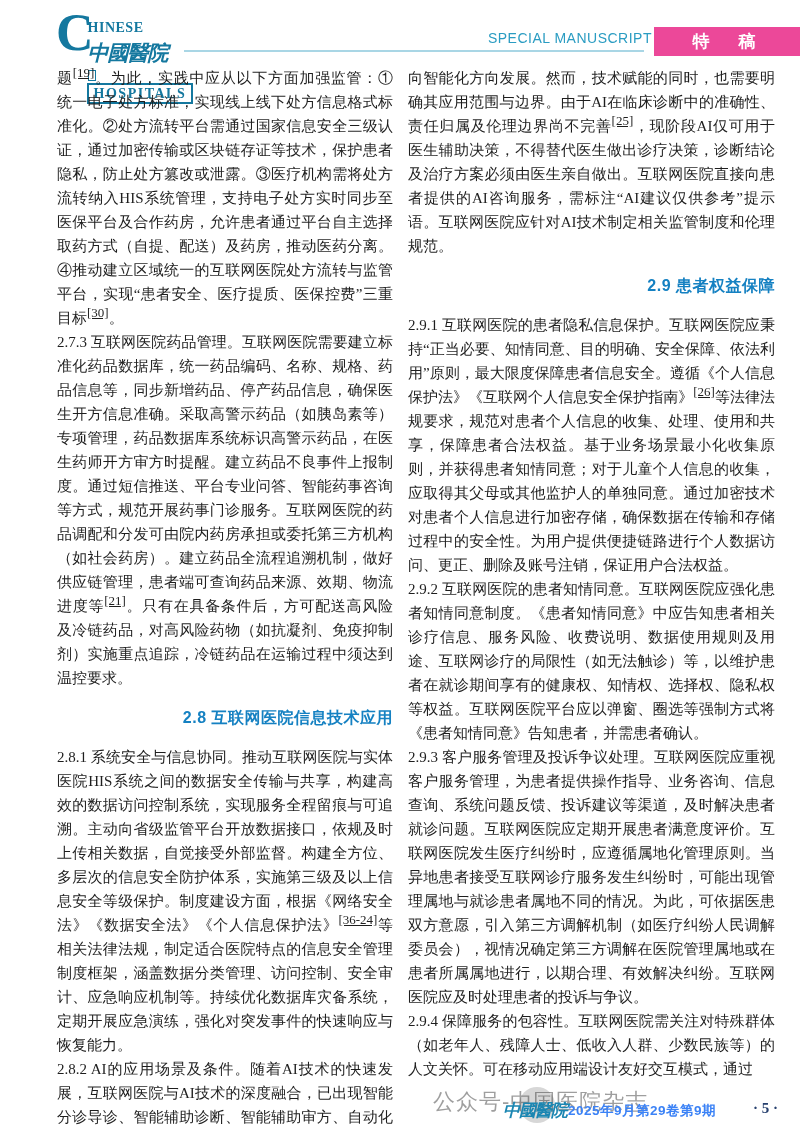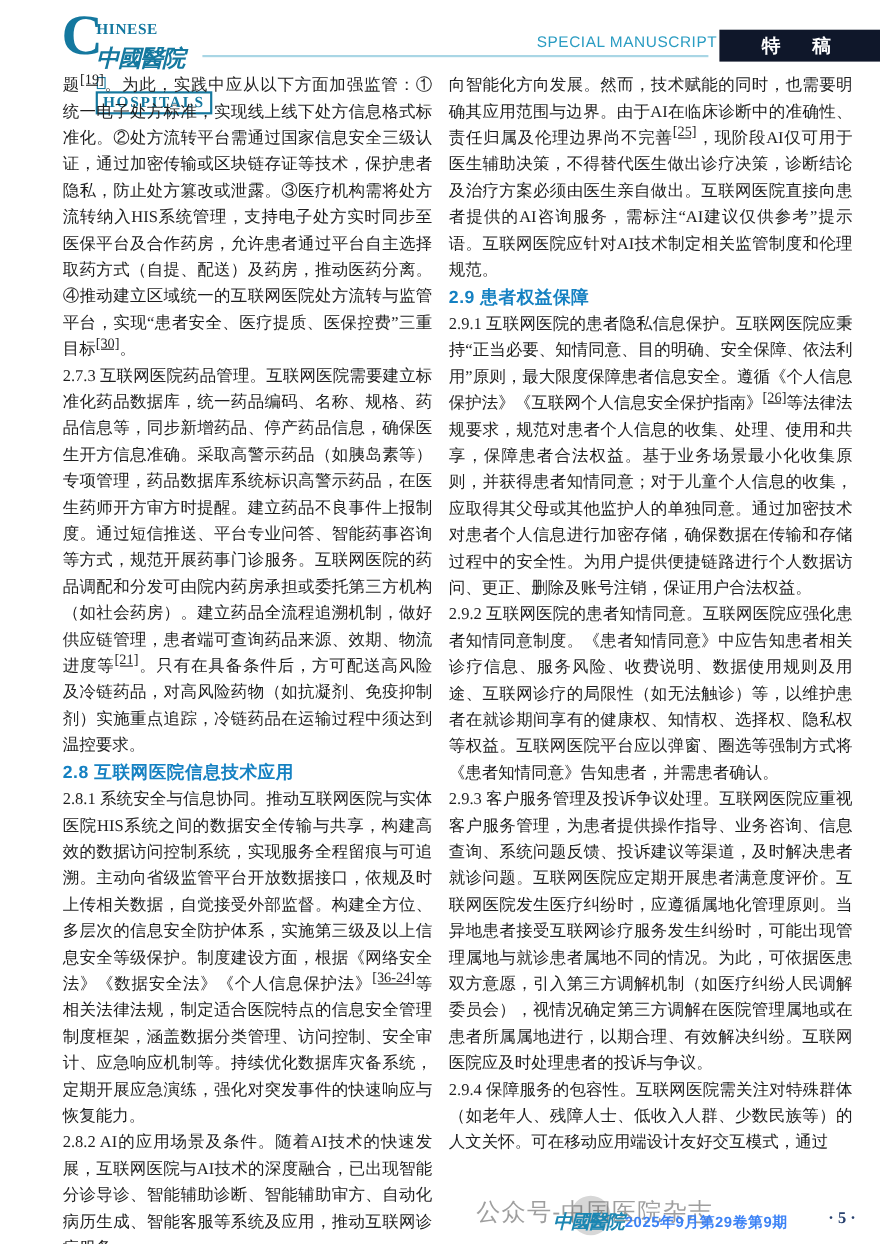--- a/index.html
+++ b/index.html
@@ -12,32 +12,32 @@
   .logo-right{margin-left:-7px;padding-top:9px;}
   .logo-row1{display:flex;align-items:baseline;gap:3px;flex-direction:column;}
   .logo-hinese{font-size:14px;font-weight:bold;letter-spacing:0.5px;}
   .logo-zh{font-size:21px;font-weight:bold;font-style:italic;letter-spacing:-1px;}
   .logo-seal{display:inline-block;width:6px;height:9px;border:1px solid #14789f;margin-left:1px;}
   .logo-box{margin-top:2px;border:2px solid #14789f;font-size:14px;font-weight:bold;
             letter-spacing:1.5px;padding:0 5px;display:inline-block;line-height:17px;}
   .header-rule{position:absolute;left:184px;top:50px;width:460px;height:2px;background:#a9d6e5;}
   .special-manuscript{position:absolute;top:30px;right:148px;font-family:"Liberation Sans","DejaVu Sans",sans-serif;
             font-size:14px;color:#2a9cc2;letter-spacing:0.5px;}
-  .tag-box{position:absolute;top:27px;right:0;width:146px;height:29px;background:#0f172a;color:#ffffff;
+  .tag-box{position:absolute;top:27px;right:0;width:146px;height:29px;background:#ec4899;color:#ffffff;
             display:flex;align-items:center;justify-content:center;font-size:17px;font-weight:bold;
             letter-spacing:6px;font-family:"Liberation Sans","DejaVu Sans",sans-serif;}
 
   
   .columns{position:absolute;left:57px;top:66px;width:718px;display:flex;gap:15px;}
   .col{text-align:justify;font-size:15px;line-height:24px;color:#1e1e1e;}
   .col-left{width:336px;}
   .col-right{width:367px;}
   .col p{margin:0;}
   .col h3{font-family:"Liberation Sans","DejaVu Sans",sans-serif;color:#1581c2;font-size:16px;
-          line-height:25px;margin:0 0;letter-spacing:0.5px;text-align:left;font-weight:bold;}
+          line-height:25px;margin:15px 0;letter-spacing:0.5px;text-align:right;font-weight:bold;}
   sup{font-size:13px;line-height:0;text-decoration:underline;}
 
   
   .watermark-circle{position:absolute;left:519px;top:1087px;width:36px;height:36px;border-radius:50%;
           background:#9c9c9c;opacity:0.40;z-index:1;}
   .watermark{position:absolute;left:433px;top:1087px;font-size:22px;color:#404040;opacity:0.50;
           font-family:"Liberation Sans","DejaVu Sans",sans-serif;letter-spacing:1px;white-space:nowrap;z-index:1;}
   .footer-line{position:absolute;left:0;top:1099px;width:800px;height:22px;z-index:2;}
   .foot-journal{position:absolute;left:503px;top:0;color:#1b86b2;font-size:17px;font-weight:bold;
           font-style:italic;letter-spacing:-1px;}

